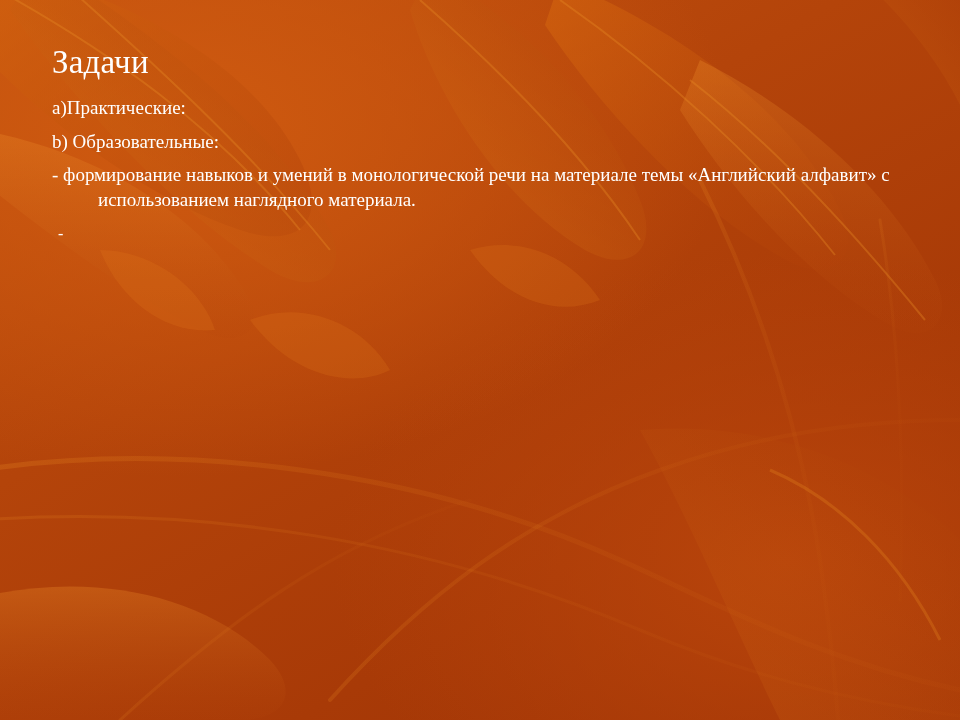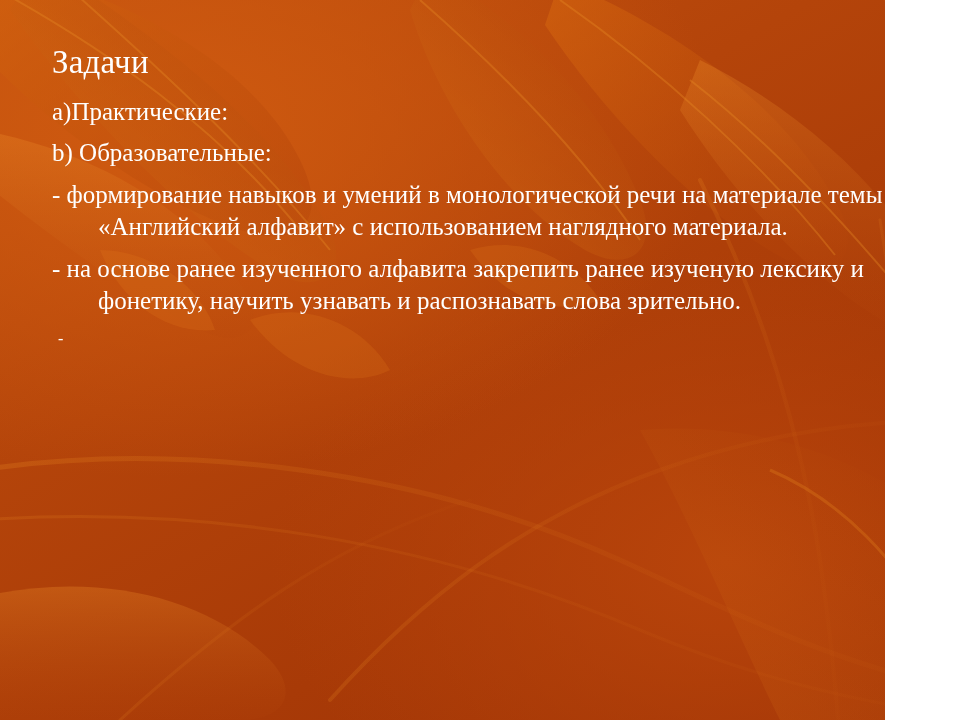--- a/index.html
+++ b/index.html
@@ -8,21 +8,21 @@
   }
   body {
     width: 960px;
     height: 720px;
     overflow: hidden;
     font-family: "Liberation Serif", "DejaVu Serif", serif;
   }
 
   .slide {
     position: relative;
-    width: 885px;
+    width: 960px;
     height: 720px;
     background: #a83a07;
     background:
       radial-gradient(ellipse 900px 560px at 18% 18%, #cf5a10 0%, rgba(207,90,16,0) 62%),
       radial-gradient(ellipse 760px 520px at 82% 78%, #b8440b 0%, rgba(184,68,11,0) 60%),
       linear-gradient(150deg, #c2520e 0%, #b4440a 38%, #a83a07 70%, #9d3205 100%);
     overflow: hidden;
   }
 
   
@@ -46,21 +46,21 @@
   .title {
     font-size: 33px;
     line-height: 1.15;
     color: #ffffff;
     margin: 8px 0 14px 0;
     letter-spacing: 0.2px;
   }
 
   .bullet {
     color: #ffffff;
-    font-size: 25px;
+    font-size: 19px;
     line-height: 1.30;
     margin: 0 0 9px 0;
     text-indent: 0;
     padding-left: 0;
   }
   .bullet.wrap {
     padding-left: 46px;
     text-indent: -46px;
   }
 
@@ -150,21 +150,20 @@
   <div class="content">
 
     <div class="title">Задачи</div>
 
     <p class="bullet">a)Практические:</p>
 
     <p class="bullet">b) Образовательные:</p>
 
     <p class="bullet wrap">- формирование навыков и умений в монологической речи на материале темы «Английский алфавит» с использованием наглядного материала.</p>
 
-    <p class="bullet wrap">- на основе  ранее изученного алфавита закрепить ранее изученую лексику и фонетику, научить узнавать и распознавать слова зрительно.</p>
 
 
     <p class="dash-item">
       <span class="marker">-</span>
     </p>
 
   </div>
 </div>
 
 </body></html>

